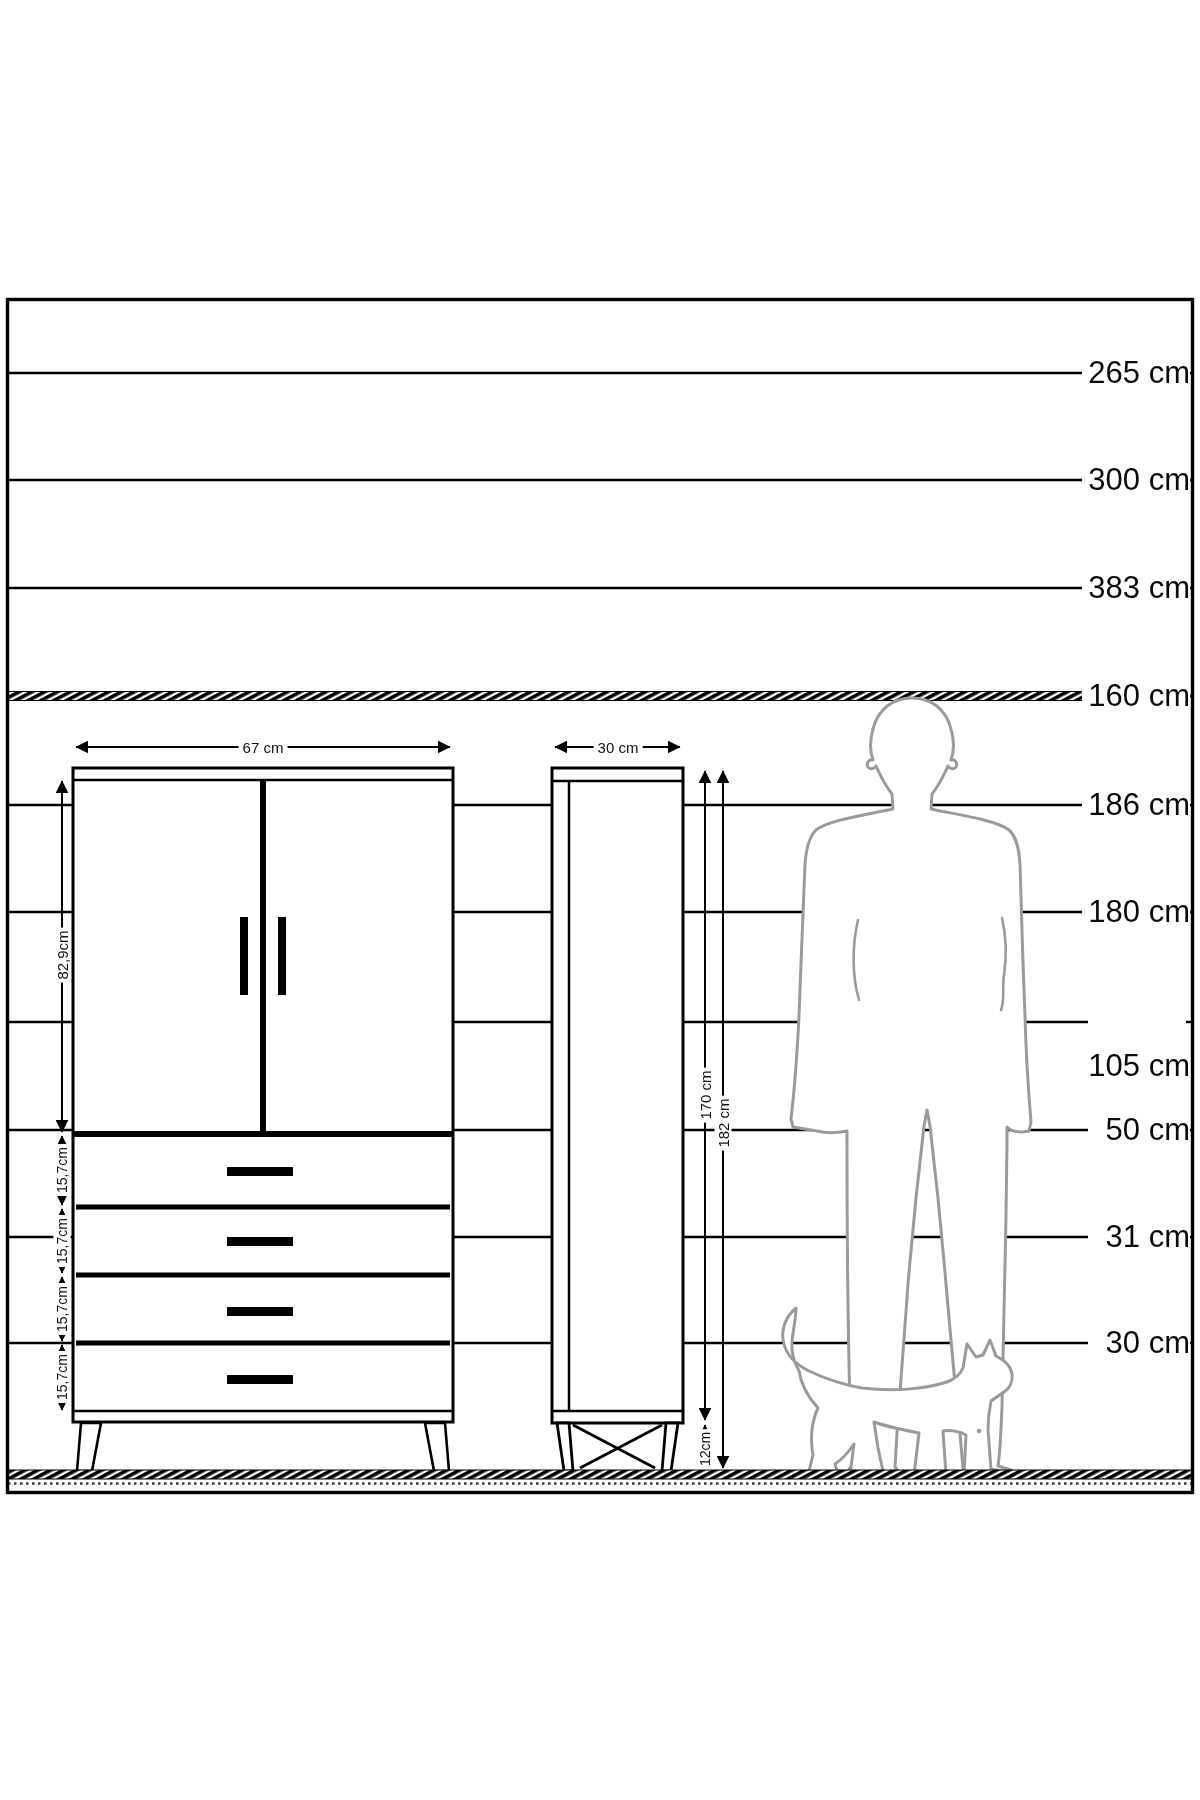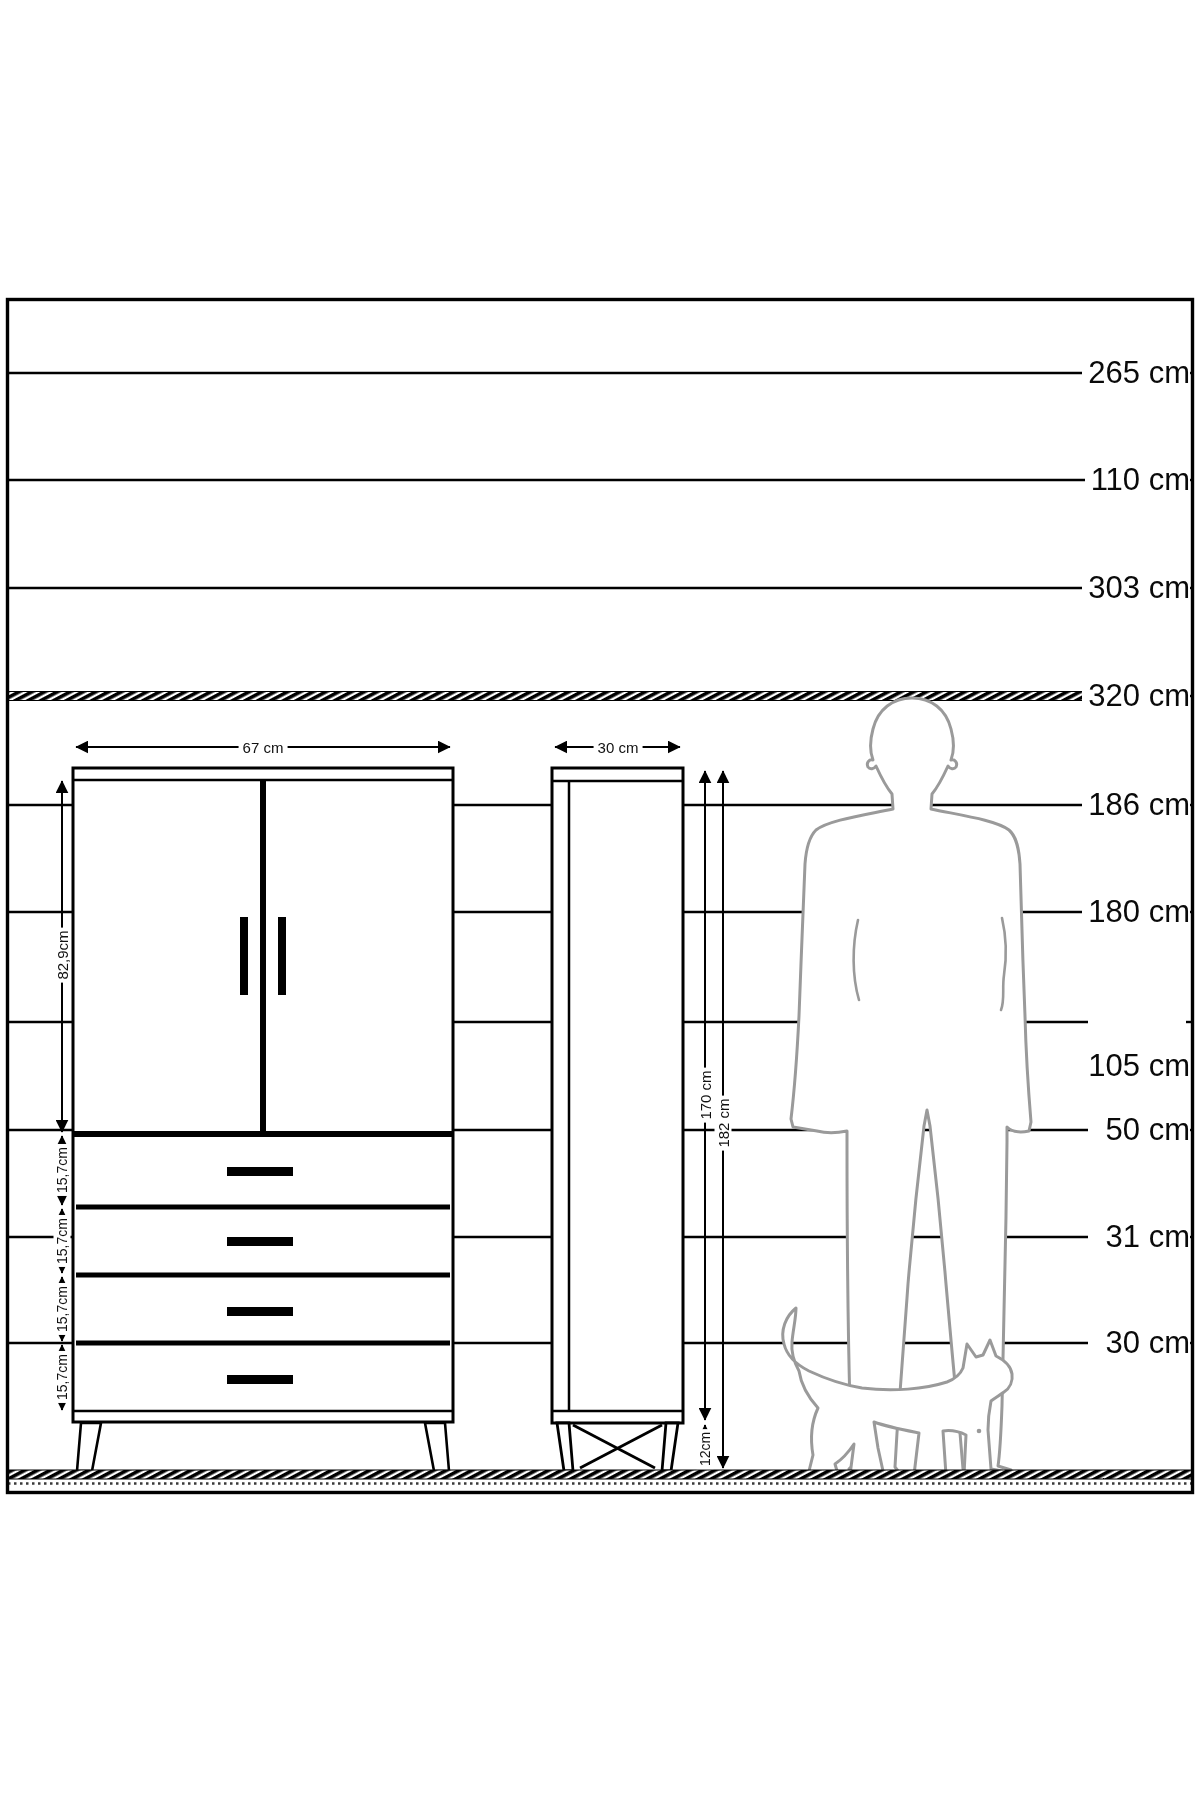--- a/index.html
+++ b/index.html
@@ -158,23 +158,23 @@
       <line x1="62" y1="1345" x2="62" y2="1410" marker-start="url(#arr)" marker-end="url(#arr)"></line>
       <line x1="705" y1="771" x2="705" y2="1420" marker-start="url(#arr)" marker-end="url(#arr)"></line>
       <line x1="705" y1="1425" x2="705" y2="1468" marker-start="url(#arr)" marker-end="url(#arr)"></line>
       <line x1="723" y1="771" x2="723" y2="1468" marker-start="url(#arr)" marker-end="url(#arr)"></line>
     </g>
 
     <rect x="7.5" y="299.5" width="1185" height="1193" fill="none" stroke="#000" stroke-width="3.4"></rect>
   </svg>
 
   <div class="scale-label" style="top:357px">265 cm</div>
-  <div class="scale-label" style="top:464px">110 cm</div>
-  <div class="scale-label" style="top:572px">303 cm</div>
-  <div class="scale-label" style="top:680px">320 cm</div>
+  <div class="scale-label" style="top:464px">300 cm</div>
+  <div class="scale-label" style="top:572px">383 cm</div>
+  <div class="scale-label" style="top:680px">160 cm</div>
   <div class="scale-label" style="top:789px">186 cm</div>
   <div class="scale-label" style="top:896px">180 cm</div>
   <div class="scale-label" style="top:1050px">105 cm</div>
   <div class="scale-label" style="top:1114px">50 cm</div>
   <div class="scale-label" style="top:1221px">31 cm</div>
   <div class="scale-label" style="top:1327px">30 cm</div>
 
   <div class="dim-label" style="left:263px;top:747px">67 cm</div>
   <div class="dim-label" style="left:618px;top:747px">30 cm</div>
   <div class="dim-label rot" style="left:62px;top:955px">82,9cm</div>

